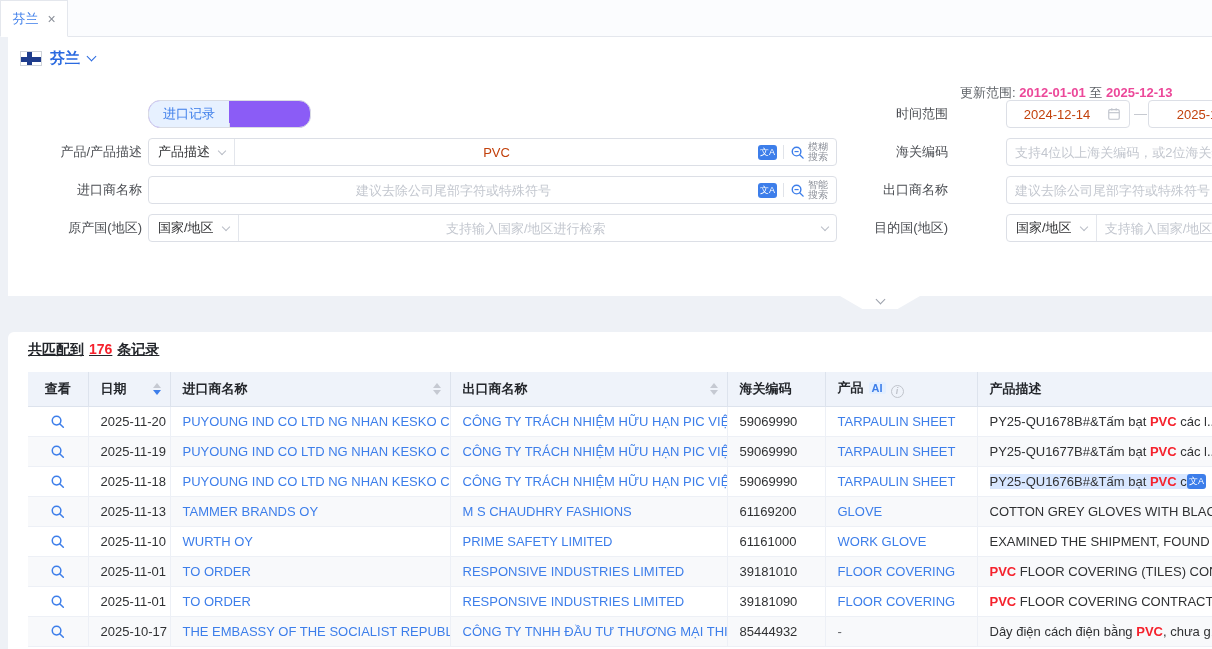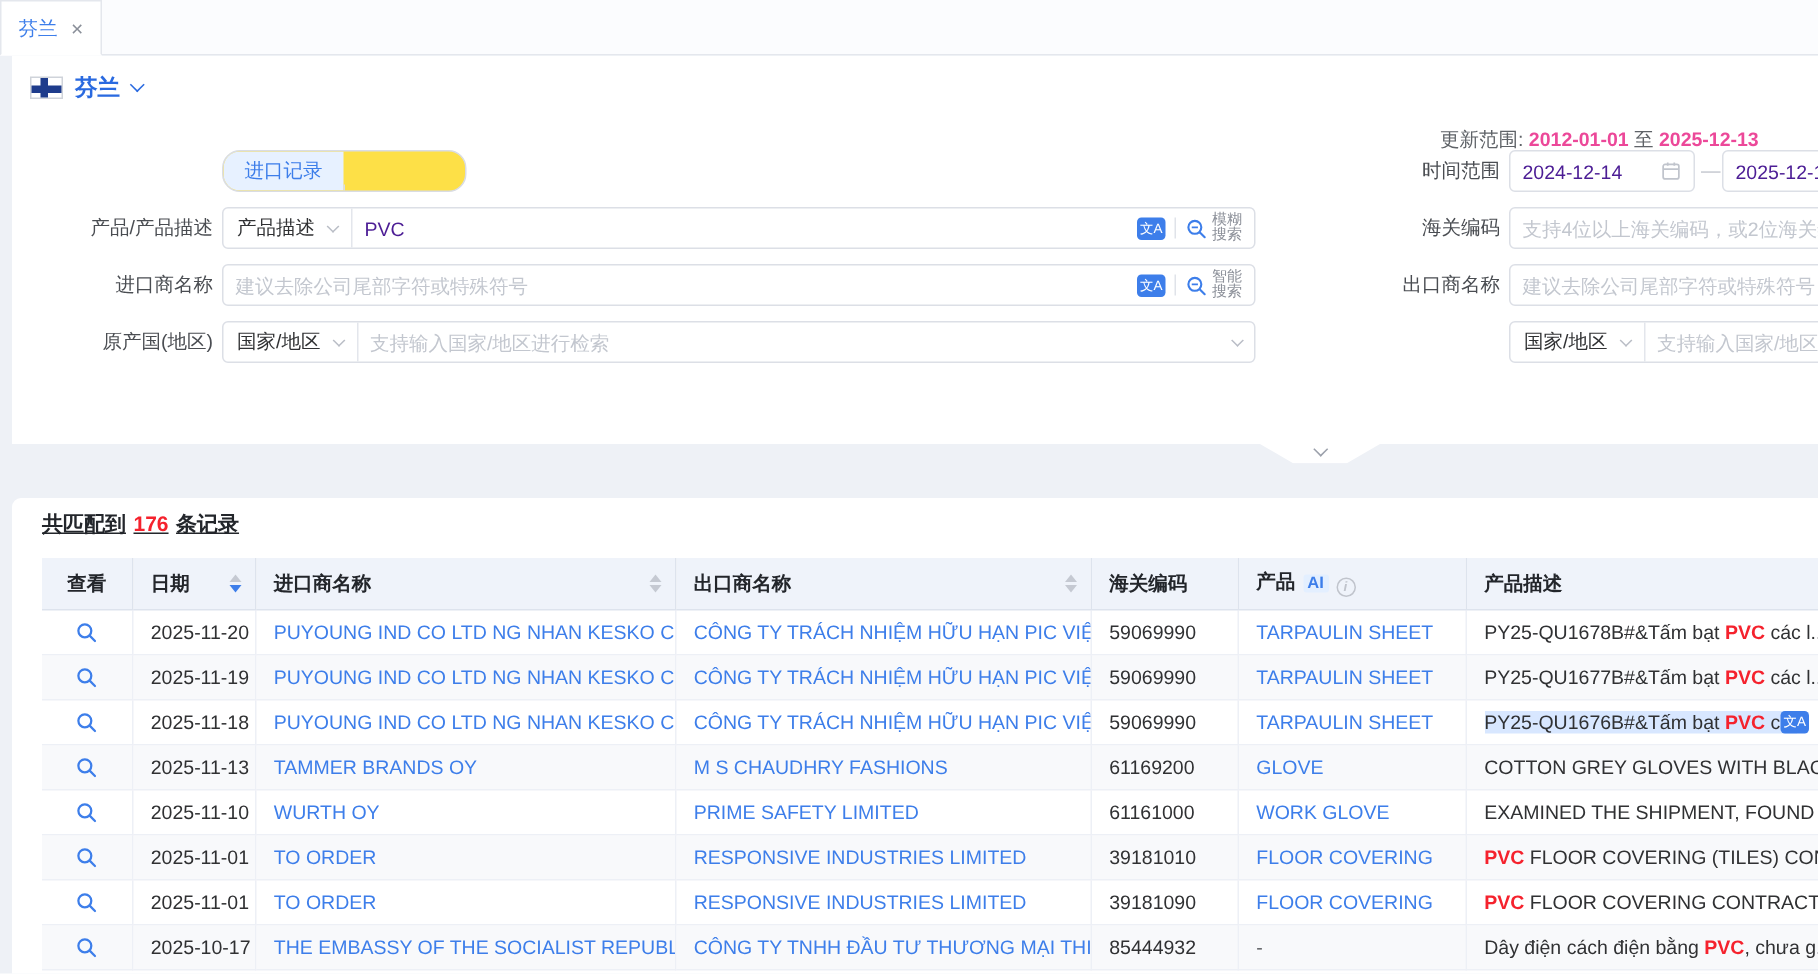--- a/index.html
+++ b/index.html
@@ -21,29 +21,29 @@
   .search-card { position:absolute; left:8px; top:37px; width:1242px; height:259px; background:#fff; }
   .country-header { position:absolute; left:12px; top:10px; height:22px; display:flex; align-items:center; gap:8px; cursor:pointer; }
   .flag { position:relative; width:22px; height:15px; background:#fff; border:1px solid #cfd3da; display:block; }
   .flag .fv { position:absolute; left:6px; top:0; width:5px; height:100%; background:#1e3c8c; }
   .flag .fh { position:absolute; left:0; top:5px; width:100%; height:5px; background:#1e3c8c; }
   .country-name { color:#2a6ae0; font-size:15px; font-weight:bold; }
   .chev-blue { width:7px; height:7px; border-right:1.6px solid #2a6ae0; border-bottom:1.6px solid #2a6ae0; transform:rotate(45deg); margin-top:-4px; }
   .update-range { position:absolute; left:952px; top:47px; white-space:nowrap; color:#5f6368; }
   .orange { color:#ec4899; font-weight:bold; }
   .f-label   { position:absolute; left:0; width:134px; text-align:right; line-height:28px; color:#4a4d52; white-space:nowrap; }
-  .f-label-r { position:absolute; left:872px; width:120px; text-align:right; line-height:28px; color:#4a4d52; white-space:nowrap; }
-  .seg-group { position:absolute; left:140px; top:63px; height:28px; display:flex; border:1px solid #d9dce3; border-radius:12px; overflow:hidden; background:#fde047; cursor:pointer;align-items:center; }
+  .f-label-r { position:absolute; left:820px; width:120px; text-align:right; line-height:28px; color:#4a4d52; white-space:nowrap; }
+  .seg-group { position:absolute; left:140px; top:63px; height:28px; display:flex; border:1px solid #d9dce3; border-radius:12px; overflow:hidden; background:#8b5cf6; cursor:pointer;align-items:center; }
   .seg { padding:0 14px; line-height:26px; }
   .seg.active { background:#e7f1ff; color:#3d7eea; }
   .seg.plain { border-left:1px solid #d9dce3;margin-top:44px; }
   .input-group { position:absolute; height:28px; display:flex; align-items:center; border:1px solid #dcdfe6; border-radius:4px; background:#fff; }
   .ig-select { display:flex; align-items:center; height:100%; padding:0 9px; border-right:1px solid #e3e6ec; cursor:pointer; white-space:nowrap; }
   .sel-chev { width:6px; height:6px; border-right:1.4px solid #b9bdc6; border-bottom:1.4px solid #b9bdc6; transform:rotate(45deg); margin-left:9px; margin-top:-3px; }
-  .ig-input { flex:1; min-width:0; height:100%; border:none; outline:none; background:transparent; font:inherit; color:#4c1d95; padding:0 8px; }
+  .ig-input { flex:1; min-width:0; height:100%; border:none; outline:none; background:transparent; font:inherit; color:#c2410c; padding:0 8px;text-align:center; }
   input::placeholder { color:#c3c7cf; }
   .suffix { display:flex; align-items:center; gap:6px; padding-right:8px; flex:0 0 auto; }
   .v-div { width:1px; height:14px; background:#e0e3e9; }
   .two-line { font-size:10px; line-height:10px; color:#8c9099; white-space:pre-line; }
   .search-btn { display:flex; align-items:center; gap:3px; cursor:pointer; }
   .translate-badge { width:19px; height:15px; background:#3d7eea; border-radius:3px; color:#fff; font-size:9px; line-height:15px; text-align:center; cursor:pointer; flex:0 0 auto; }
   .std-input { position:absolute; height:28px; border:1px solid #dcdfe6; border-radius:4px; padding:0 8px; font:inherit; color:#303133; outline:none; background:#fff; }
   .time-sep { position:absolute; left:1126px; top:63px; line-height:28px; color:#c0c4cc; }
   .cb-row { position:absolute; left:18px; top:221px; display:flex; gap:16px; align-items:center; }
   .cb-item { display:flex; align-items:center; gap:6px; cursor:pointer; white-space:nowrap; }
@@ -176,20 +176,21 @@
     <span class="ig-select">
         <span>国家/地区</span>
         <span class="sel-chev"></span>
       </span>
     <input class="ig-input" placeholder="支持输入国家/地区进行检索" style="">
     <span class="suffix">
         <span class="sel-chev"></span>
       </span>
   </div>
 
+  <div class="f-label-r" style="top:177px">目的国(地区)</div>
   <div class="input-group" style="left:998px;top:177px;width:240px">
     <span class="ig-select">
         <span>国家/地区</span>
         <span class="sel-chev"></span>
       </span>
     <input class="ig-input" placeholder="支持输入国家/地区进行检索" style="">
   </div>
 
 </div>
 

